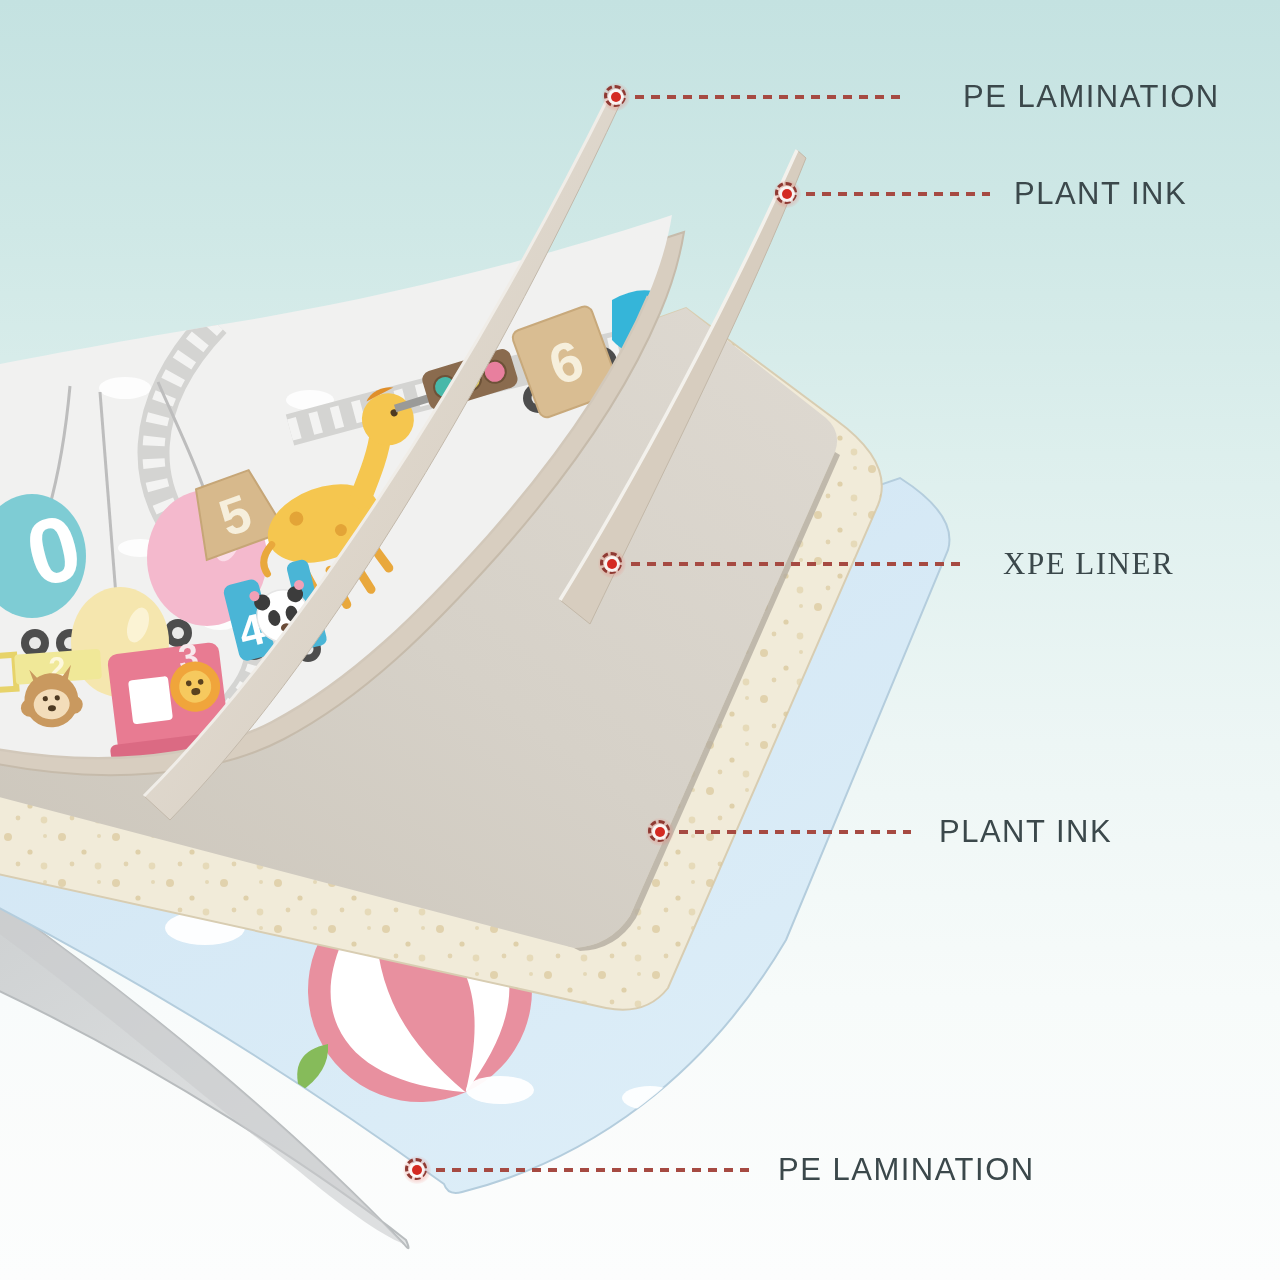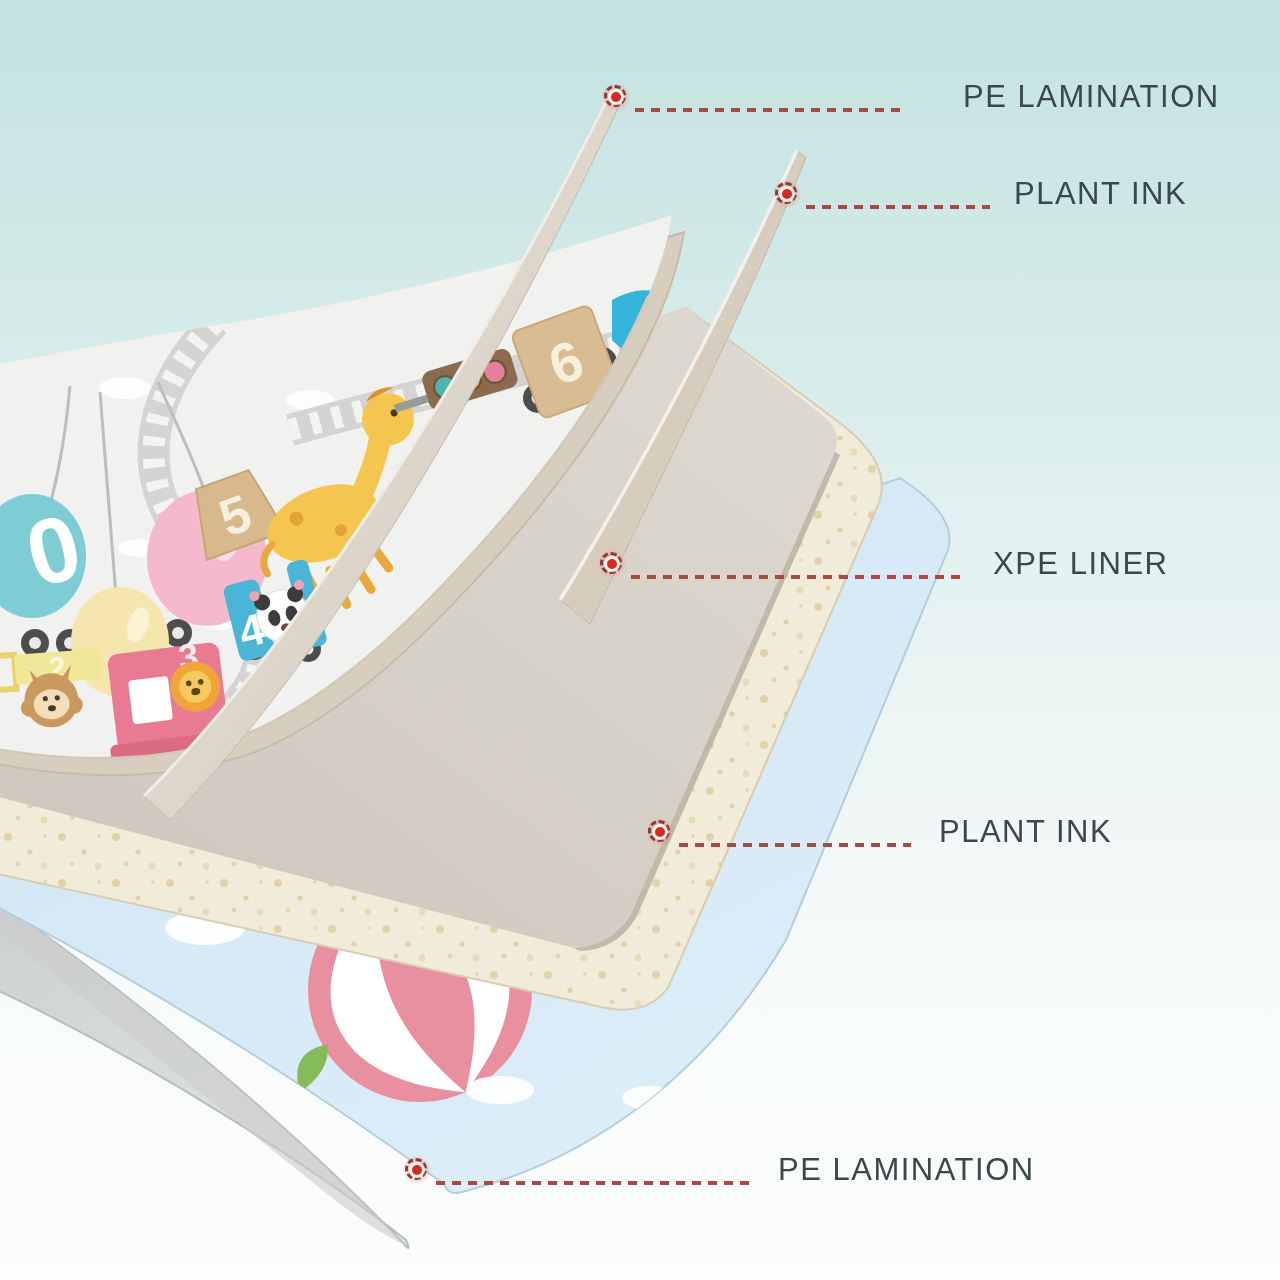--- a/index.html
+++ b/index.html
@@ -2,21 +2,21 @@
 <html><head>
 <meta charset="utf-8">
 <style>
   html,body{margin:0;padding:0;}
   body{
     width:1280px;height:1280px;position:relative;overflow:hidden;
     font-family:"Liberation Sans", sans-serif;
     background:linear-gradient(180deg,#c4e2e1 0%,#cfe8e6 18%,#dff0ee 38%,#edf6f5 58%,#f7fbfa 78%,#fcfdfd 100%);
   }
   #scene{position:absolute;left:0;top:0;}
-  .callout{position:absolute;display:flex;align-items:flex-end;}
+  .callout{position:absolute;display:flex;align-items:center;}
   .marker{position:relative;width:30px;height:30px;flex:0 0 auto;}
   .marker .halo{position:absolute;left:1px;top:1px;width:28px;height:28px;border-radius:50%;
     background:radial-gradient(circle,rgba(236,130,120,0.55) 0%,rgba(236,130,120,0.25) 55%,rgba(236,130,120,0) 75%);}
   .marker .ring{position:absolute;left:3px;top:3px;width:22px;height:22px;border-radius:50%;
     border:3px dashed #8f3a33;box-sizing:border-box;}
   .marker .dot{position:absolute;left:10px;top:10px;width:10px;height:10px;border-radius:50%;
     background:#d42a22;box-shadow:0 0 0 3px rgba(255,255,255,0.85);}
   .dash-line{height:4px;margin-left:4px;
     background:repeating-linear-gradient(90deg,#a64a42 0 9px,rgba(166,74,66,0) 9px 16px);}
   .callout-label{color:#3b484b;font-size:31px;letter-spacing:1.5px;white-space:nowrap;line-height:1;}
@@ -264,21 +264,21 @@
   <div class="callout-label" style="margin-left:24px;">PLANT INK</div>
 </div>
 
 <div class="callout" style="left:597px;top:548px;">
   <div class="marker">
     <span class="halo"></span>
       <span class="ring"></span>
       <span class="dot"></span>
   </div>
   <div class="dash-line" style="width:336px;"></div>
-  <div class="callout-label" style="margin-left:26px;">XPE LINER</div>
+  <div class="callout-label" style="margin-left:36px;font-family:Liberation Serif, serif;">XPE LINER</div>
 </div>
 
 <div class="callout" style="left:645px;top:816px;">
   <div class="marker">
     <span class="halo"></span>
       <span class="ring"></span>
       <span class="dot"></span>
   </div>
   <div class="dash-line" style="width:232px;"></div>
   <div class="callout-label" style="margin-left:28px;">PLANT INK</div>

